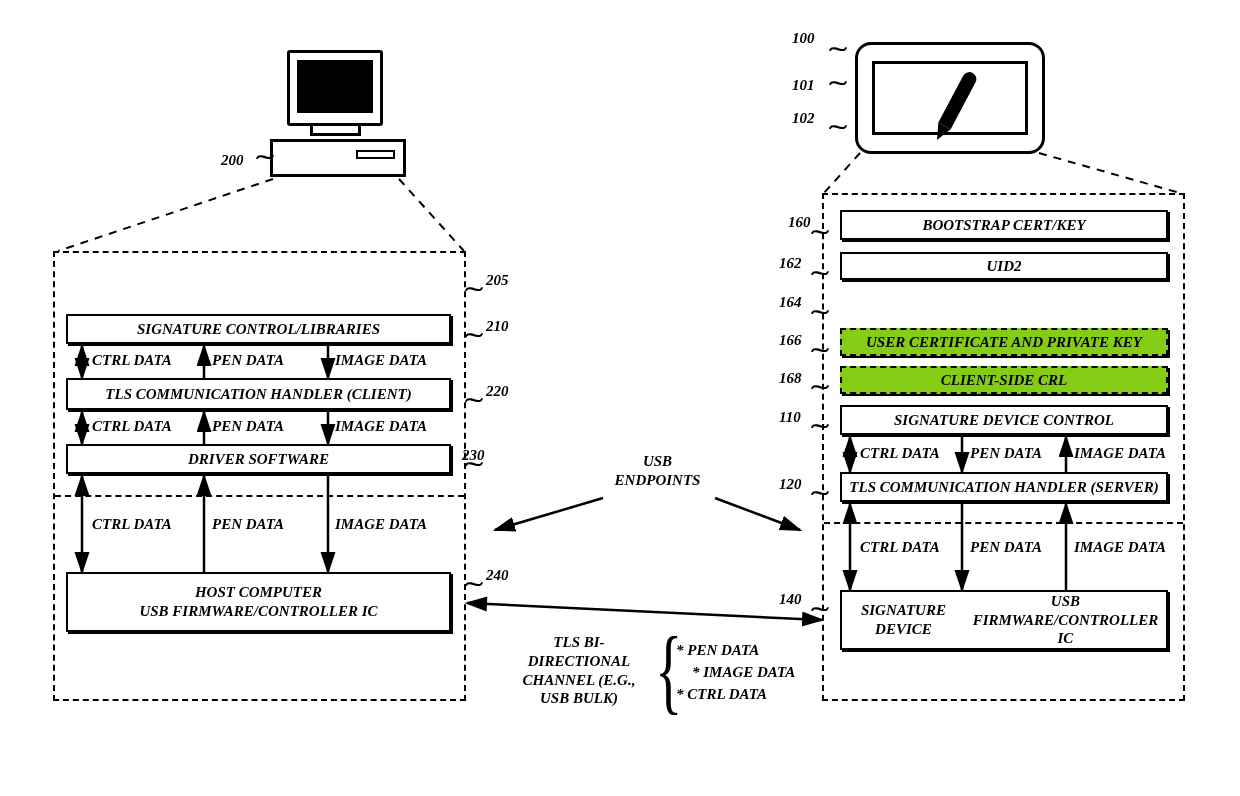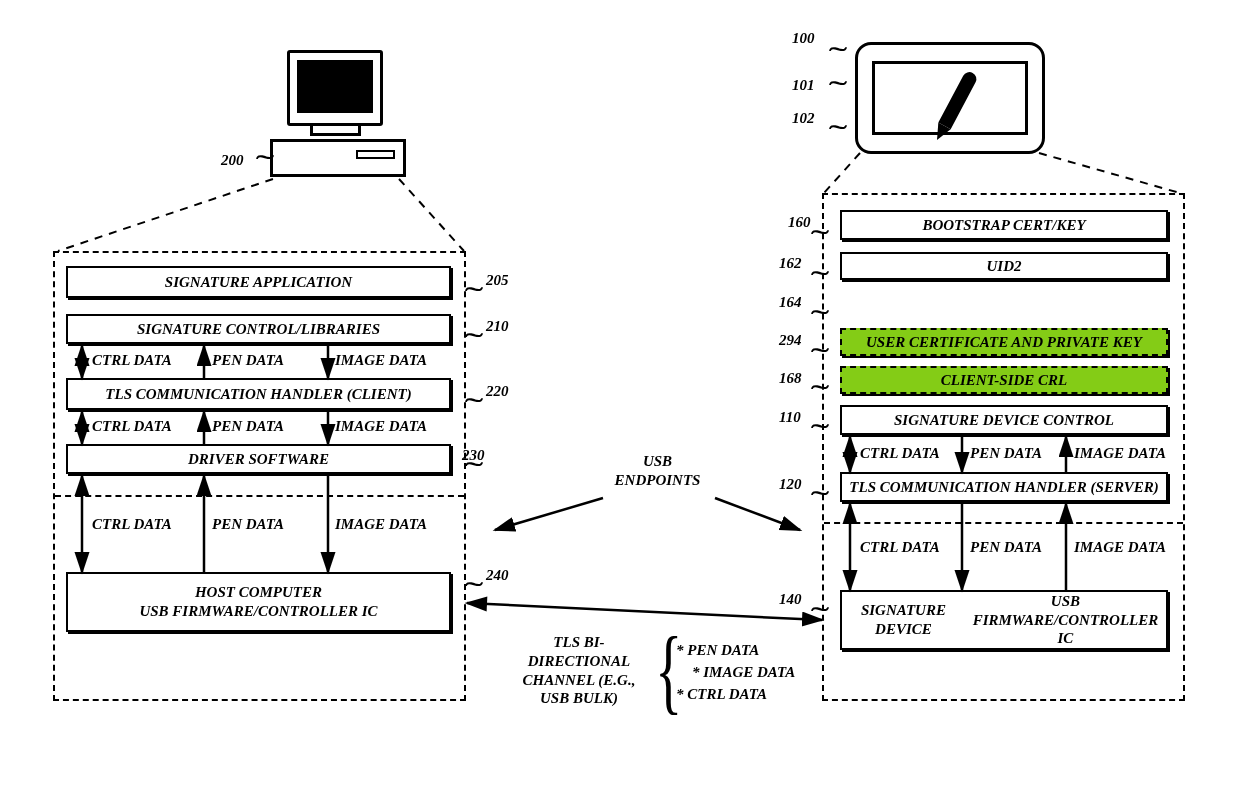--- a/index.html
+++ b/index.html
@@ -192,23 +192,20 @@
     <line x1="379" y1="159" x2="444" y2="231" stroke="#000" stroke-width="2" stroke-dasharray="8,7"></line>
 
     <line x1="840" y1="133" x2="804" y2="173" stroke="#000" stroke-width="2" stroke-dasharray="8,7"></line>
     <line x1="1019" y1="133" x2="1160" y2="173" stroke="#000" stroke-width="2" stroke-dasharray="8,7"></line>
   </svg>
 
   <div class="bigcontainer" style="left:33px; top:231px; width:413px; height:450px;"></div>
 
   <div class="bigcontainer" style="left:802px; top:173px; width:363px; height:508px;"></div>
 
-  <div class="box" style="left:46px; top:246px; width:385px; height:32px;">
-    <span>SIGNATURE APPLICATION</span>
-  </div>
   <div class="refnum" style="left:466px; top:252px;">205</div>
   <div class="tilde" style="left:444px; top:254px;">⁓</div>
 
   <div class="box" style="left:46px; top:294px; width:385px; height:30px;">
     <span>SIGNATURE CONTROL/LIBRARIES</span>
   </div>
   <div class="refnum" style="left:466px; top:298px;">210</div>
   <div class="tilde" style="left:444px; top:300px;">⁓</div>
 
   <div class="label" style="left:72px; top:332px;">CTRL DATA</div>
@@ -255,21 +252,21 @@
   </div>
   <div class="refnum" style="left:759px; top:235px;">162</div>
   <div class="tilde" style="left:790px; top:238px;">⁓</div>
 
   <div class="refnum" style="left:759px; top:274px;">164</div>
   <div class="tilde" style="left:790px; top:277px;">⁓</div>
 
   <div class="box-dashed" style="left:820px; top:308px; width:328px; height:28px;">
     <span>USER CERTIFICATE AND PRIVATE KEY</span>
   </div>
-  <div class="refnum" style="left:759px; top:312px;">294</div>
+  <div class="refnum" style="left:759px; top:312px;">166</div>
   <div class="tilde" style="left:790px; top:315px;">⁓</div>
 
   <div class="box-dashed" style="left:820px; top:346px; width:328px; height:28px;">
     <span>CLIENT-SIDE CRL</span>
   </div>
   <div class="refnum" style="left:759px; top:350px;">168</div>
   <div class="tilde" style="left:790px; top:352px;">⁓</div>
 
   <div class="box" style="left:820px; top:385px; width:328px; height:30px;">
     <span>SIGNATURE DEVICE CONTROL</span>

